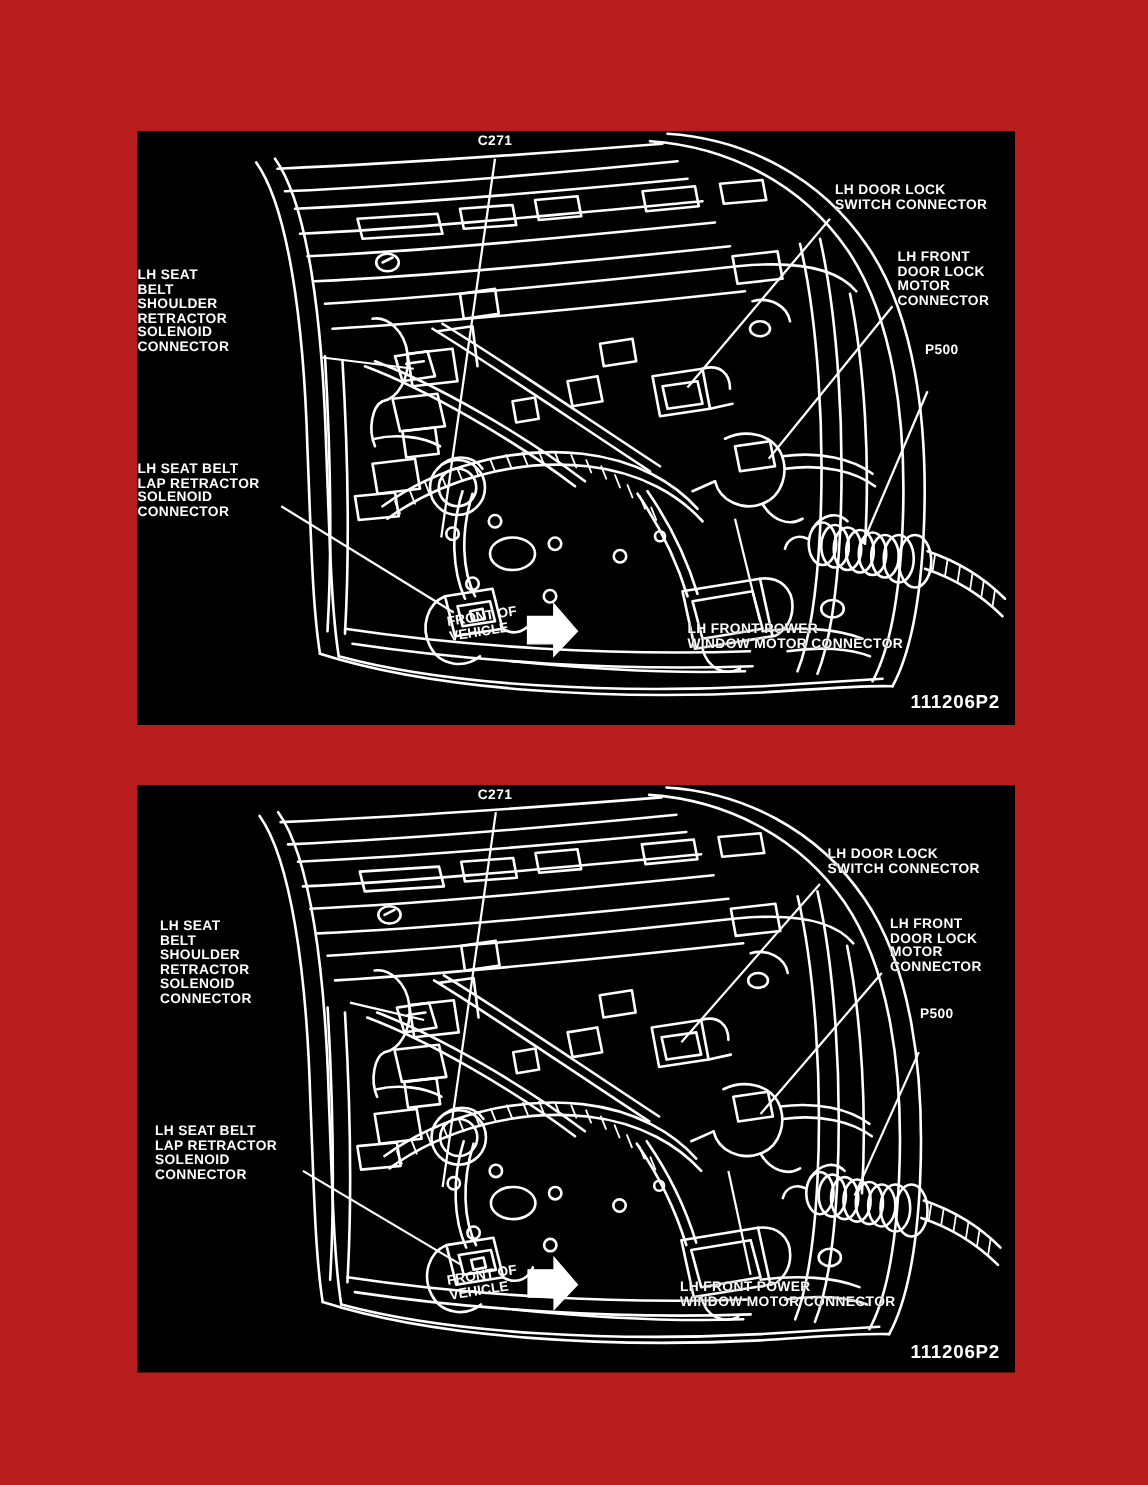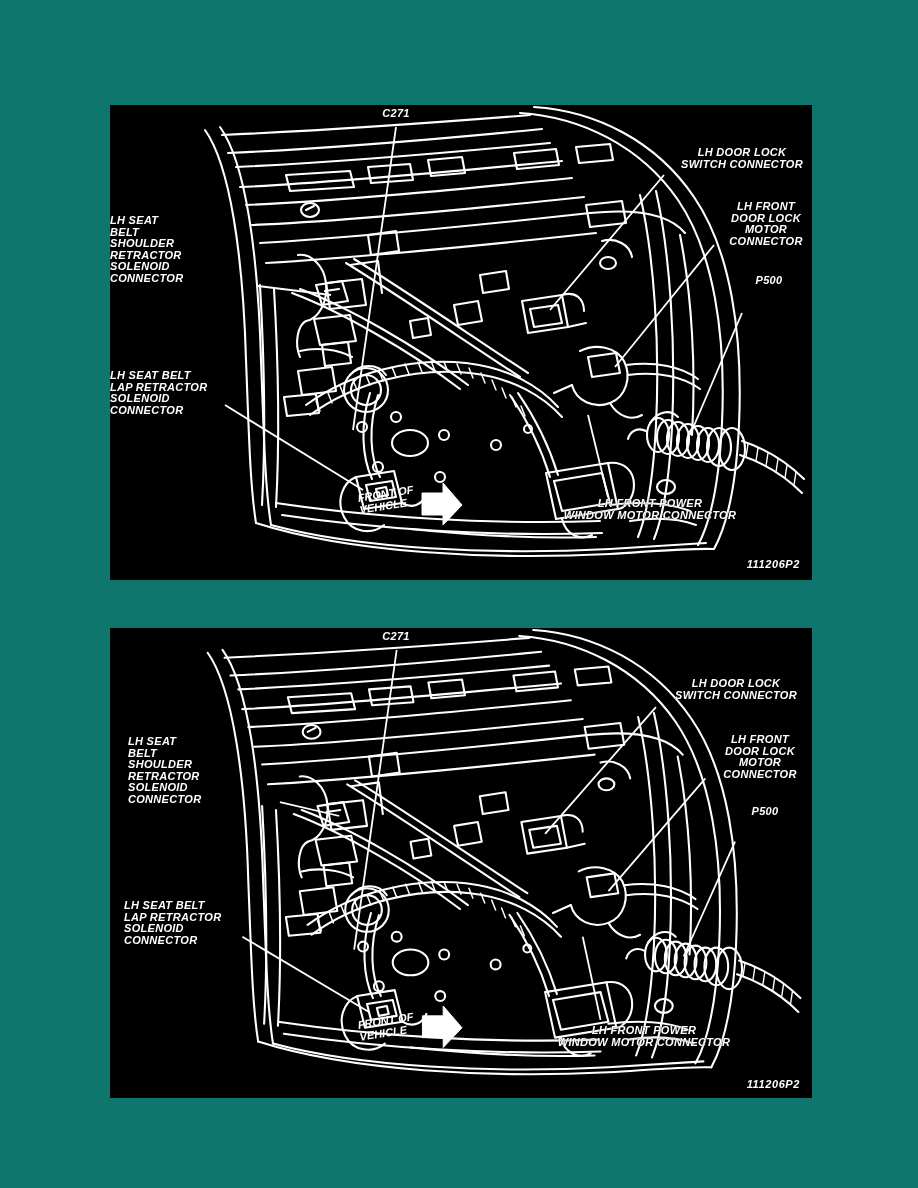--- a/index.html
+++ b/index.html
@@ -8,21 +8,21 @@
     background: #ffffff;
   }
   body {
     width: 918px;
     height: 1188px;
     position: relative;
     font-family: "Liberation Sans", sans-serif;
     overflow: hidden;
   }
 
-  .page { position: absolute; inset: 0; background: #0f766e; font-style: italic; }
+  .page { position: absolute; inset: 0; background: #b91c1c; }
 
   
   .panel {
     position: absolute;
     left: 110px;
     width: 702px;
     background: #000000;
     overflow: hidden;
   }
   #panel-1 { top: 105px;  height: 475px; }
@@ -36,29 +36,29 @@
     color: #ffffff;
     font-family: "Liberation Sans", sans-serif;
     font-weight: bold;
     font-size: 11px;
     line-height: 11.6px;
     letter-spacing: 0.3px;
     white-space: pre-line;
     text-shadow: 0 0 1px #000;
   }
   .label.right  { text-align: left; }
-  .label.left   { text-align: center; }
+  .label.left   { text-align: left; }
   .label.center { text-align: center; }
 
   .fig-id {
     position: absolute;
     color: #ffffff;
     font-family: "Liberation Sans", sans-serif;
     font-weight: bold;
-    font-size: 11px;
+    font-size: 15px;
     letter-spacing: 0.6px;
   }
 
   
   .fov {
     position: absolute;
     color: #ffffff;
     font-family: "Liberation Sans", sans-serif;
     font-weight: bold;
     font-size: 11px;

